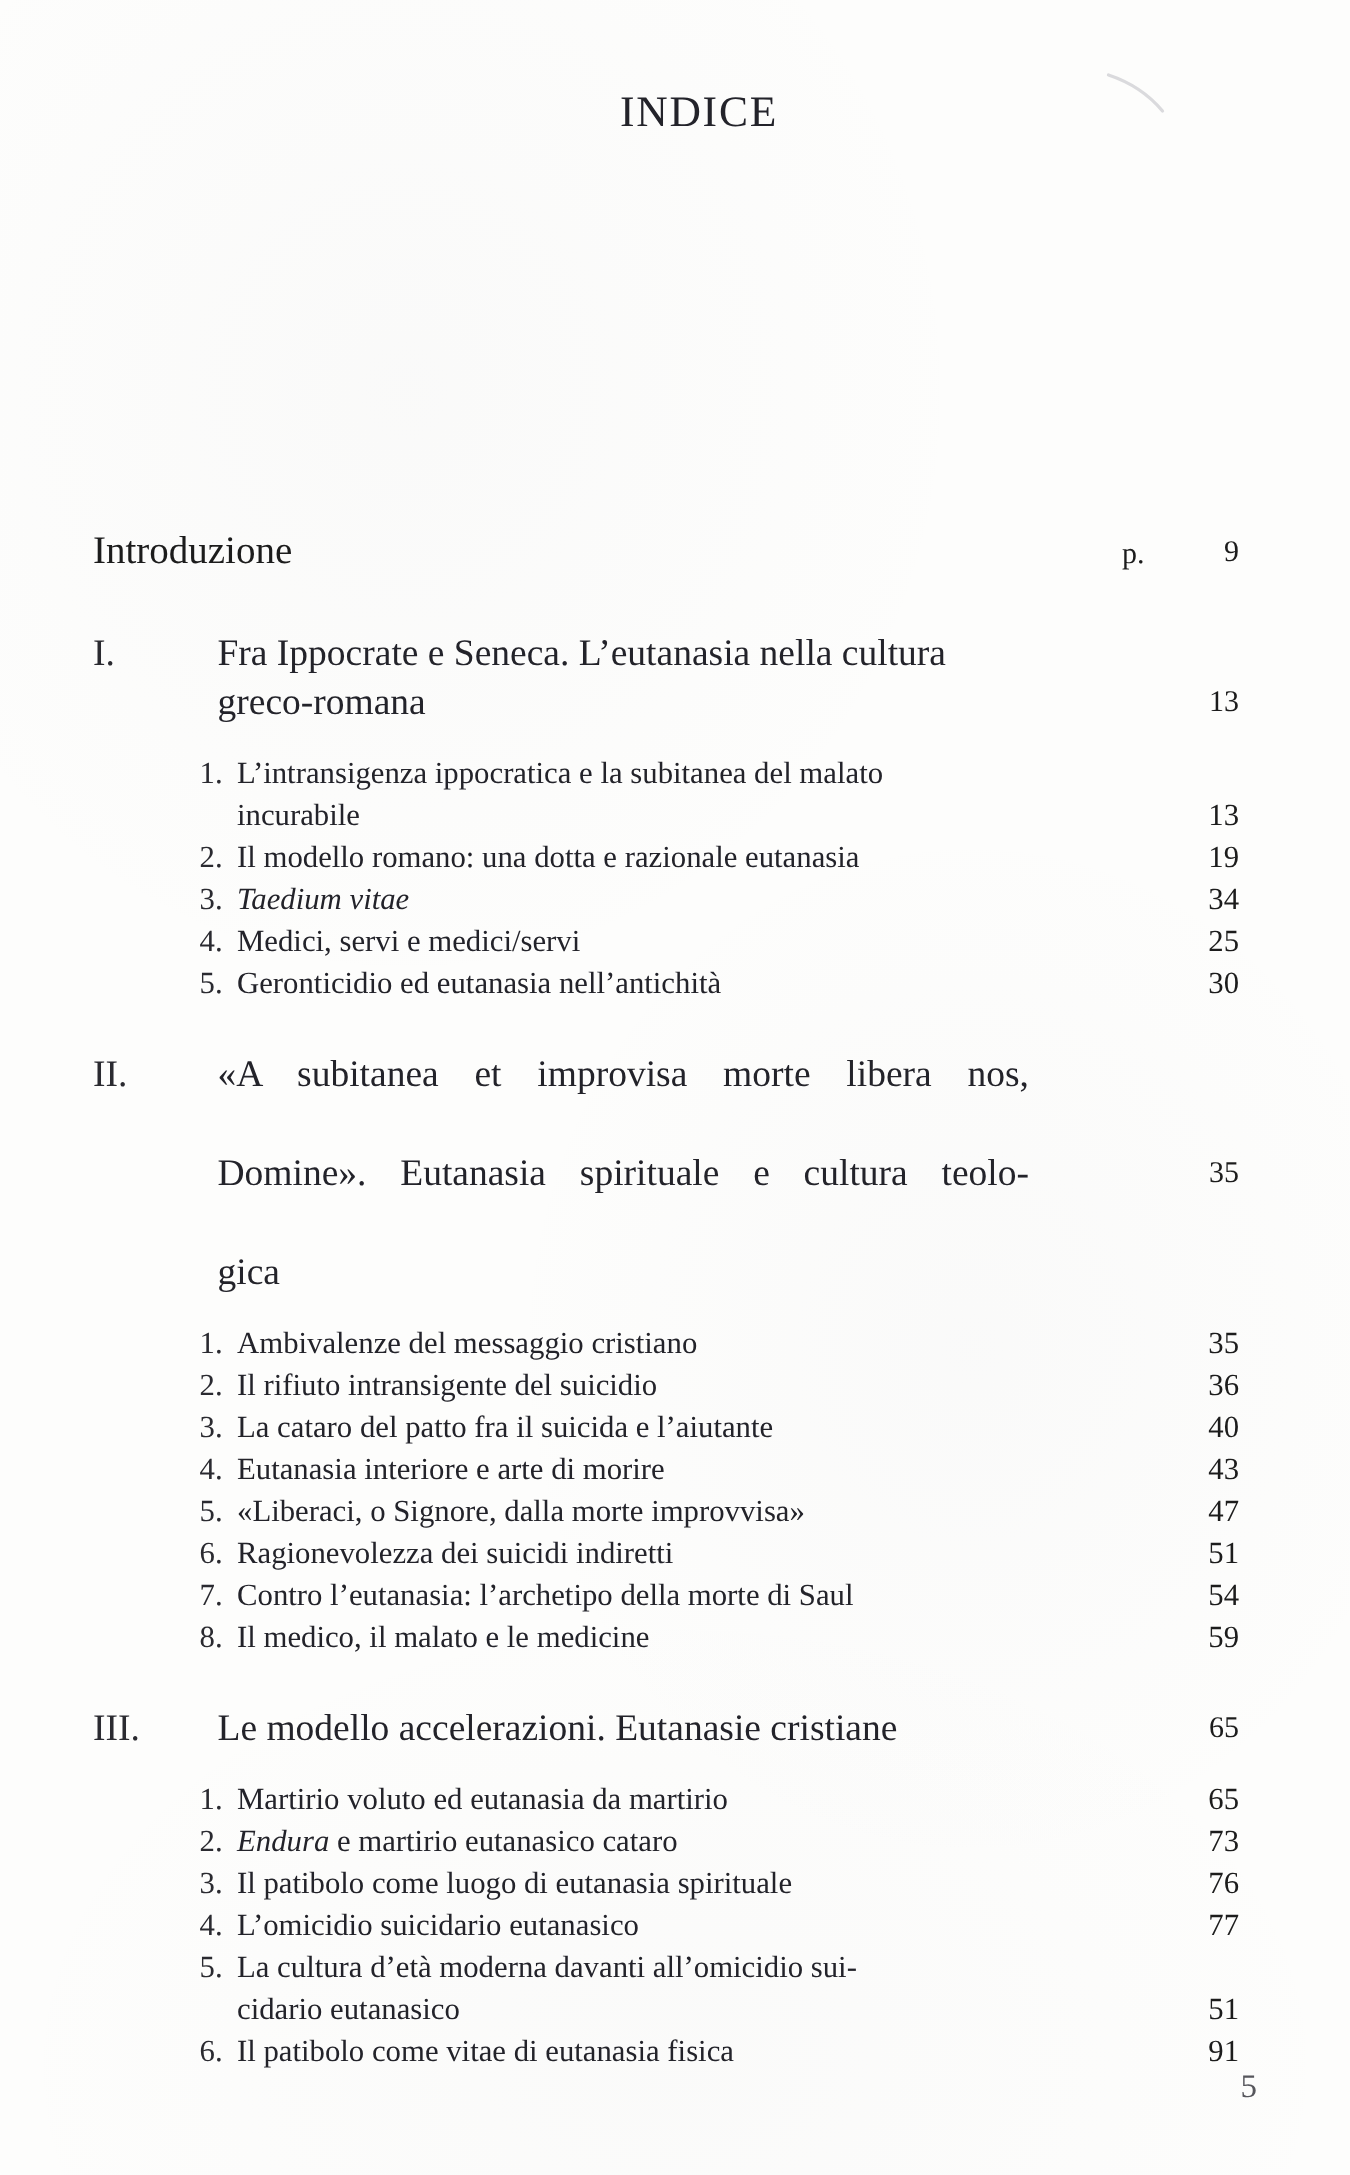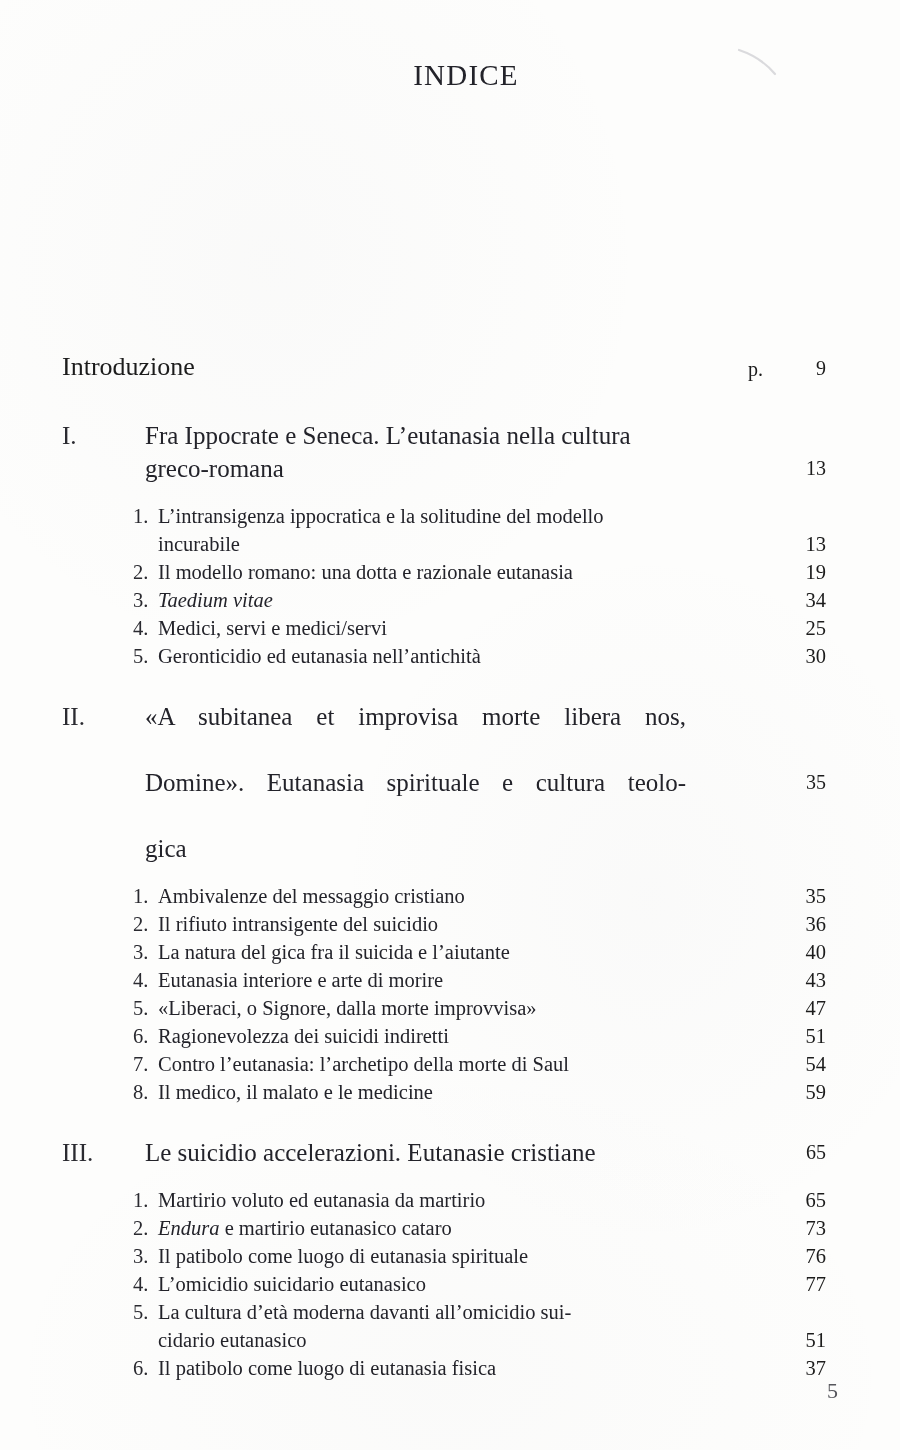--- a/index.html
+++ b/index.html
@@ -200,21 +200,21 @@
             </div>
             <div class="chap-pages">
               <span class="pg-line blank">&nbsp;</span>
               <span class="pg-line">13</span>
             </div>
           </div>
           <div class="subs">
             <div class="sub">
               <div class="sub-num">1.</div>
               <div class="sub-text">
-                <span class="ln">L’intransigenza ippocratica e la solitudine del modello</span>
+                <span class="ln">L’intransigenza ippocratica e la subitanea del malato</span>
                 <span class="ln">incurabile</span>
               </div>
               <div class="sub-page">
                 <span class="pg-line blank">&nbsp;</span>
                 <span class="pg-line">13</span>
               </div>
             </div>
             <div class="sub">
               <div class="sub-num">2.</div>
               <div class="sub-text">
@@ -282,21 +282,21 @@
               <div class="sub-text">
                 <span class="ln">Il rifiuto intransigente del suicidio</span>
               </div>
               <div class="sub-page">
                 <span class="pg-line">36</span>
               </div>
             </div>
             <div class="sub">
               <div class="sub-num">3.</div>
               <div class="sub-text">
-                <span class="ln">La natura del gica fra il suicida e l’aiutante</span>
+                <span class="ln">La cataro del patto fra il suicida e l’aiutante</span>
               </div>
               <div class="sub-page">
                 <span class="pg-line">40</span>
               </div>
             </div>
             <div class="sub">
               <div class="sub-num">4.</div>
               <div class="sub-text">
                 <span class="ln">Eutanasia interiore e arte di morire</span>
               </div>
@@ -339,21 +339,21 @@
               <div class="sub-page">
                 <span class="pg-line">59</span>
               </div>
             </div>
           </div>
         </div>
         <div class="chapter">
           <div class="chap-head">
             <div class="chap-num">III.</div>
             <div class="chap-title">
-              <span class="ln">Le suicidio accelerazioni. Eutanasie cristiane</span>
+              <span class="ln">Le modello accelerazioni. Eutanasie cristiane</span>
             </div>
             <div class="chap-pages">
               <span class="pg-line">65</span>
             </div>
           </div>
           <div class="subs">
             <div class="sub">
               <div class="sub-num">1.</div>
               <div class="sub-text">
                 <span class="ln">Martirio voluto ed eutanasia da martirio</span>
@@ -396,24 +396,24 @@
                 <span class="ln">cidario eutanasico</span>
               </div>
               <div class="sub-page">
                 <span class="pg-line blank">&nbsp;</span>
                 <span class="pg-line">51</span>
               </div>
             </div>
             <div class="sub">
               <div class="sub-num">6.</div>
               <div class="sub-text">
-                <span class="ln">Il patibolo come luogo di eutanasia fisica</span>
-              </div>
-              <div class="sub-page">
-                <span class="pg-line">37</span>
+                <span class="ln">Il patibolo come vitae di eutanasia fisica</span>
+              </div>
+              <div class="sub-page">
+                <span class="pg-line">91</span>
               </div>
             </div>
           </div>
         </div>
       </div>
 
   </div>
 
   <div class="folio">5</div>
 

